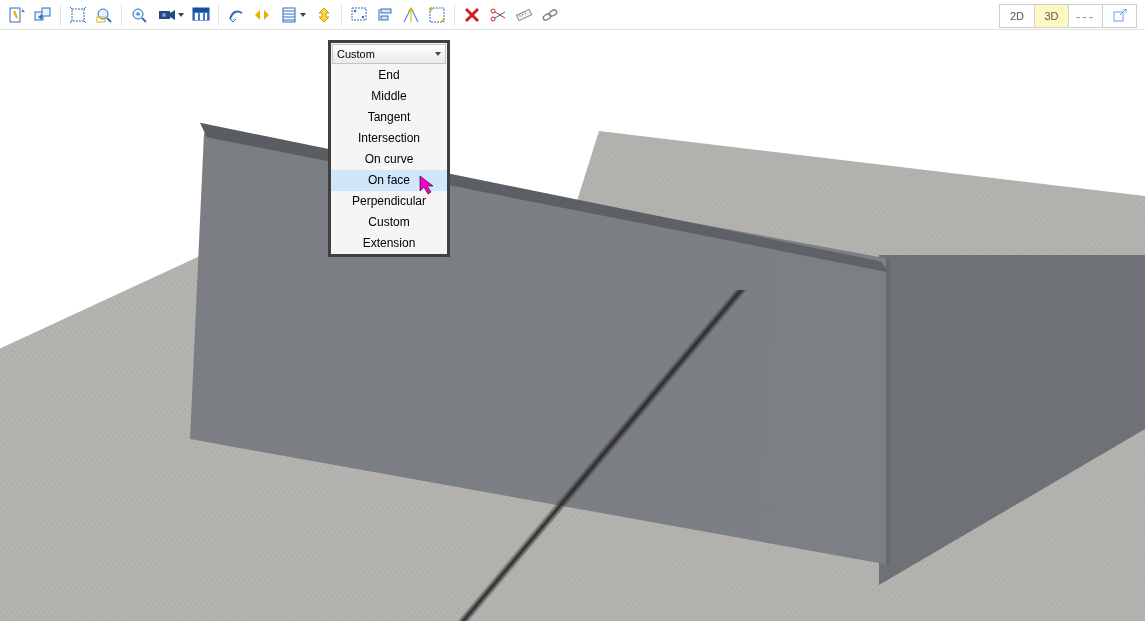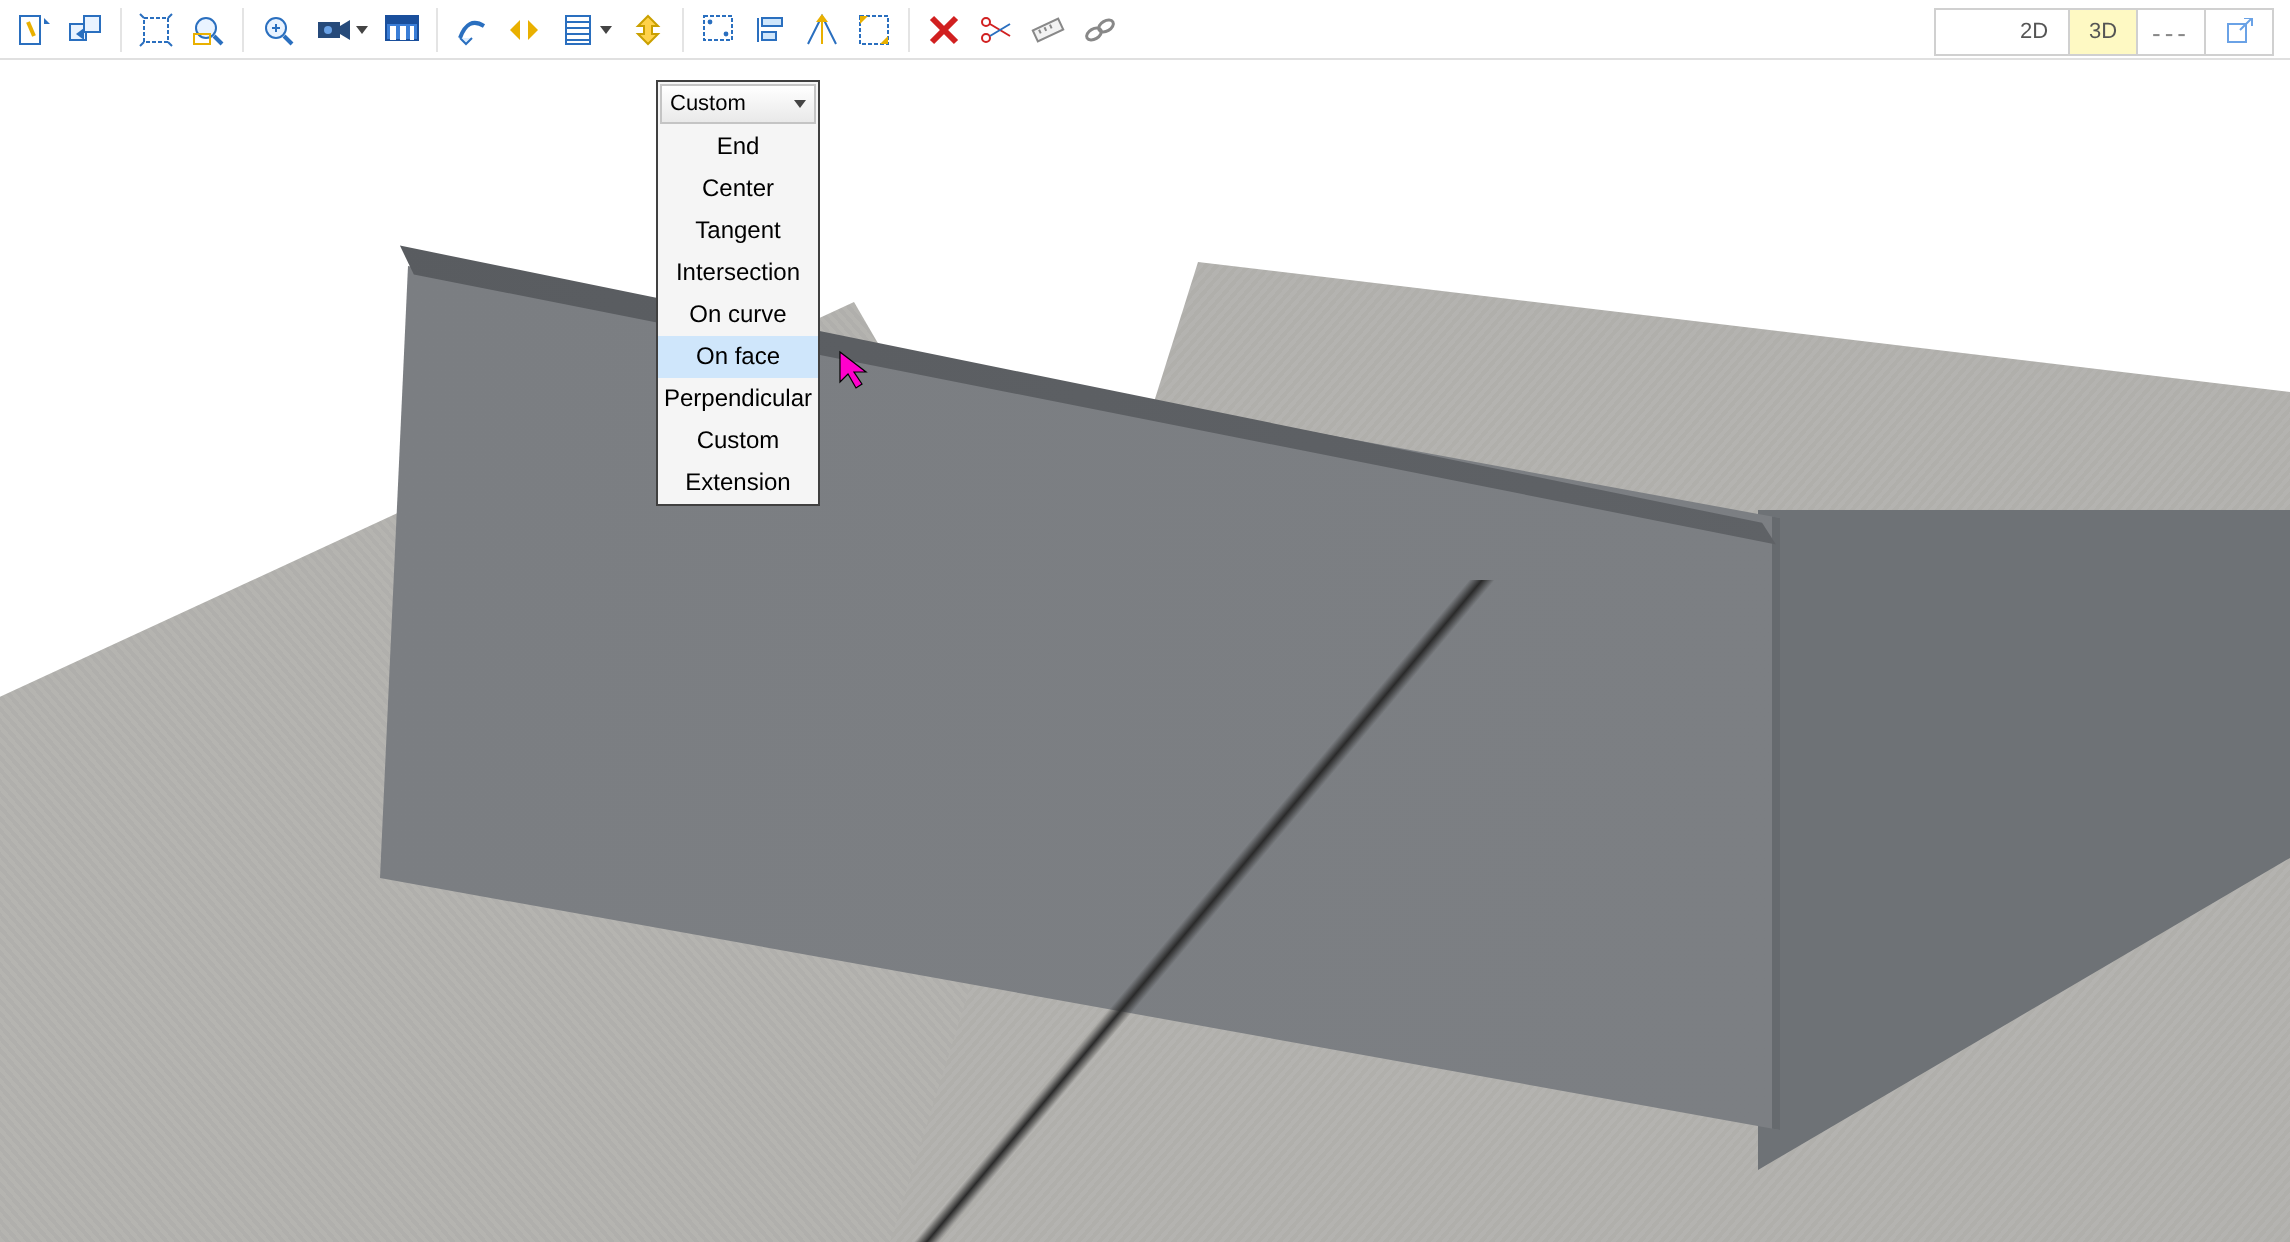--- a/index.html
+++ b/index.html
@@ -88,40 +88,39 @@
   }
   .tbtn.with-dd { width: 34px; padding-left:2px; }
   svg { display:block; }
 
   
   .viewmodes {
     position:absolute; top:4px; right:8px;
     display:flex;
     border:1px solid #d0d0d0;
     background:#fff;
-    padding-left:32px;
   }
   .vm {
     width:34px;height:22px;
     display:flex;align-items:center;justify-content:center;
     font-size:11px; color:#555;
     border-left:1px solid #d0d0d0;
     cursor:pointer;
   }
   .vm:first-child { border-left:none; }
   .vm.active { background:#fef9c3; }
   .vm.small { font-size:13px; letter-spacing:2px; color:#888; }
   .vm svg { }
 
   
   .snap-box {
     position:absolute;
     left:328px; top:40px;
-    width:82px;
-    border:1px solid #404040;
+    width:122px;
+    border:3px solid #404040;
     background:#f5f5f5;
   }
   .snap-sel {
     display:flex;align-items:center;
     height:20px;
     background:linear-gradient(#fff,#e9e9e9);
     border:1px solid #c4c4c4;
     margin:1px;
     padding:0 4px;
     font-size:11px;
@@ -312,21 +311,21 @@
   </div>
 </div>
 
 <div class="snap-box">
   <div class="snap-sel">
     <span>Custom</span>
     <span class="dd-caret"></span>
   </div>
   <div class="snap-list">
       <div class="item">End</div>
-      <div class="item">Center</div>
+      <div class="item">Middle</div>
       <div class="item">Tangent</div>
       <div class="item">Intersection</div>
       <div class="item">On curve</div>
       <div class="item hl">On face</div>
       <div class="item">Perpendicular</div>
       <div class="item">Custom</div>
       <div class="item">Extension</div>
     </div>
 </div>
 

